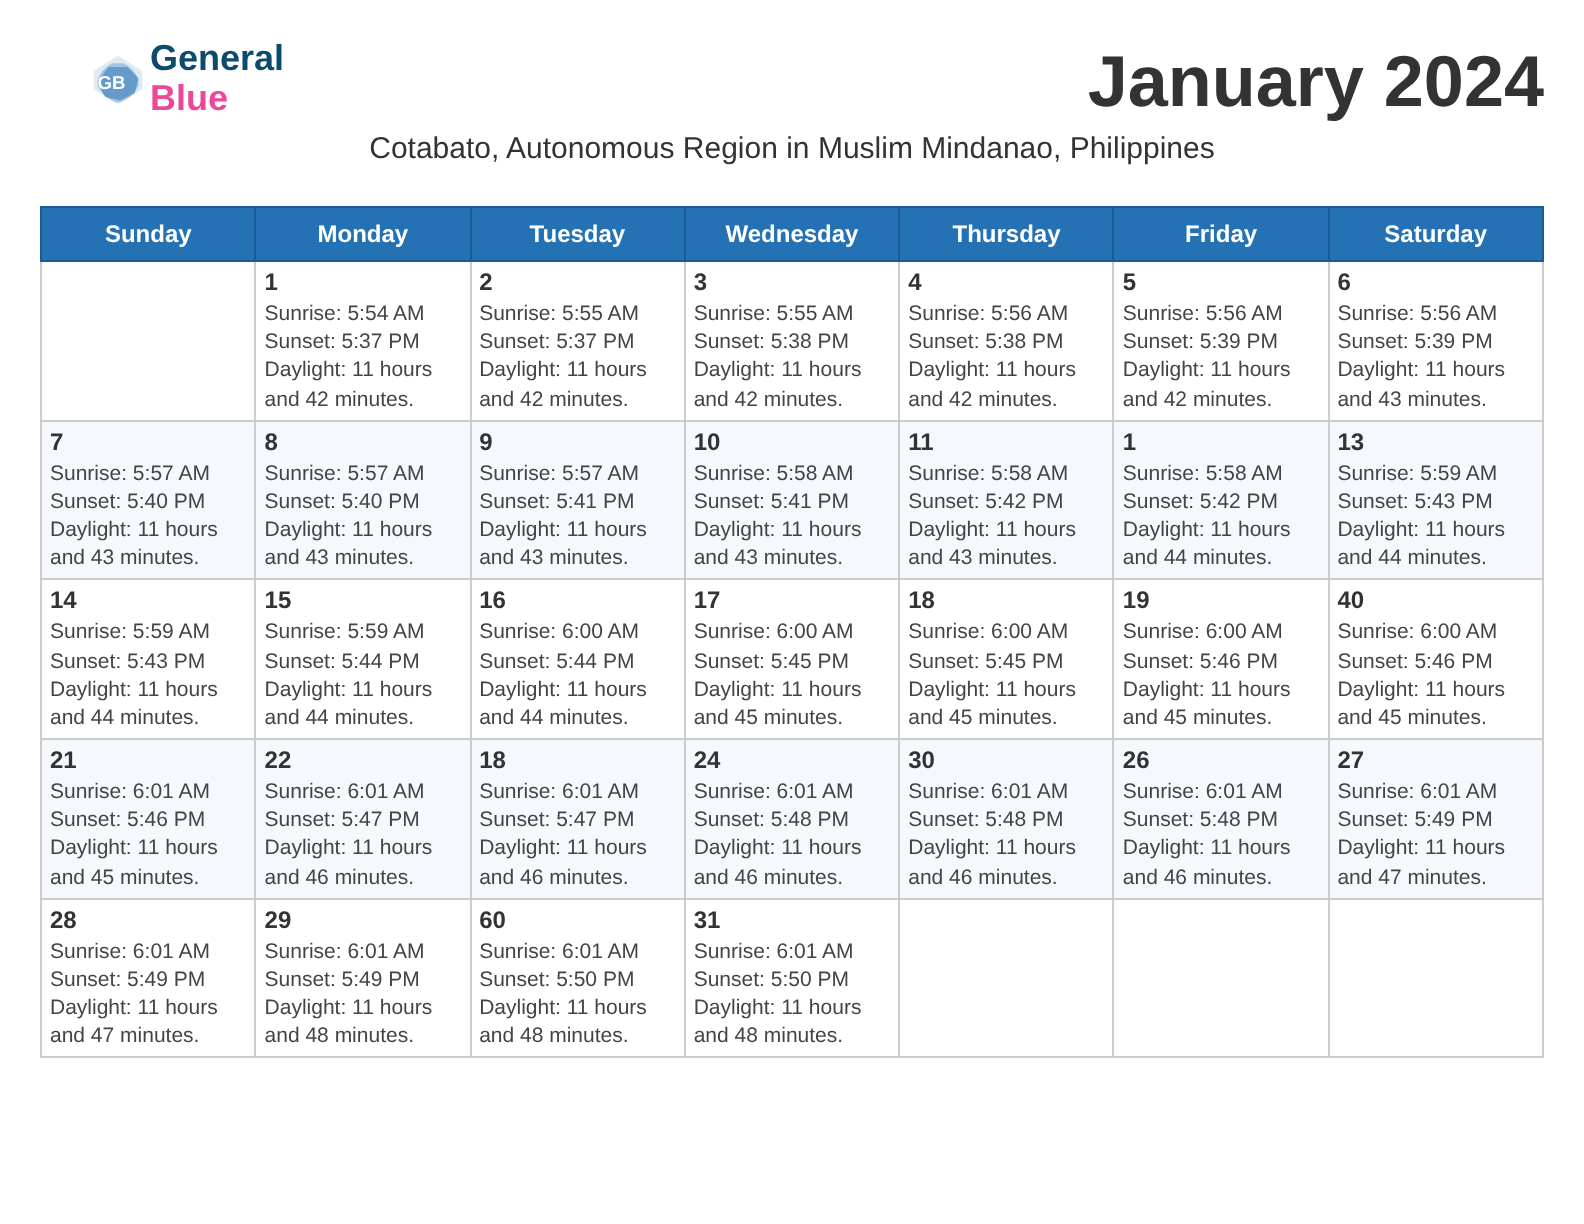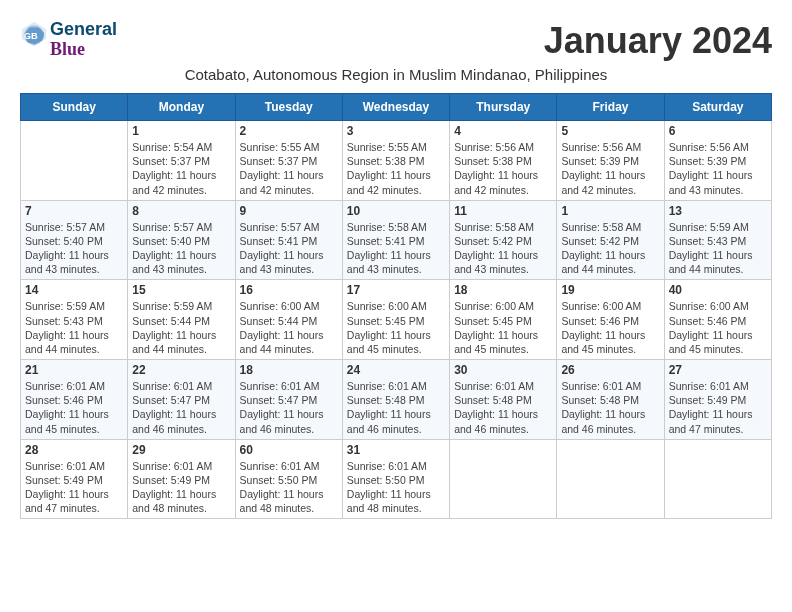--- a/index.html
+++ b/index.html
@@ -11,43 +11,45 @@
       padding: 20px;
     }
     .header-logo {
       display: flex;
       align-items: flex-start;
       justify-content: space-between;
       margin-bottom: 4px;
     }
     .logo-area {
       display: flex;
+      align-items: center;
+      margin-left: 25px;
     }
     .logo-text {
       font-size: 18px;
       font-weight: bold;
       line-height: 1.1;
     }
     .logo-general { color: #0c4a6e; }
-    .logo-blue { color: #701a75; font-family: Liberation Serif, serif; }
+    .logo-blue { color: #ec4899; }
     .logo-icon {
       width: 28px;
       height: 28px;
       margin-right: 2px;
     }
     .month-title {
       font-size: 36px;
       font-weight: bold;
       color: #333;
     }
     .subtitle {
       text-align: center;
       font-size: 15px;
       color: #333;
-      margin-bottom: 10px;
+      margin-bottom: 20px;
       font-weight: normal;
     }
     .calendar {
       width: 100%;
       border-collapse: collapse;
       font-size: 11px;
     }
     .calendar th {
       background: #2472b3;
       color: #fff;

